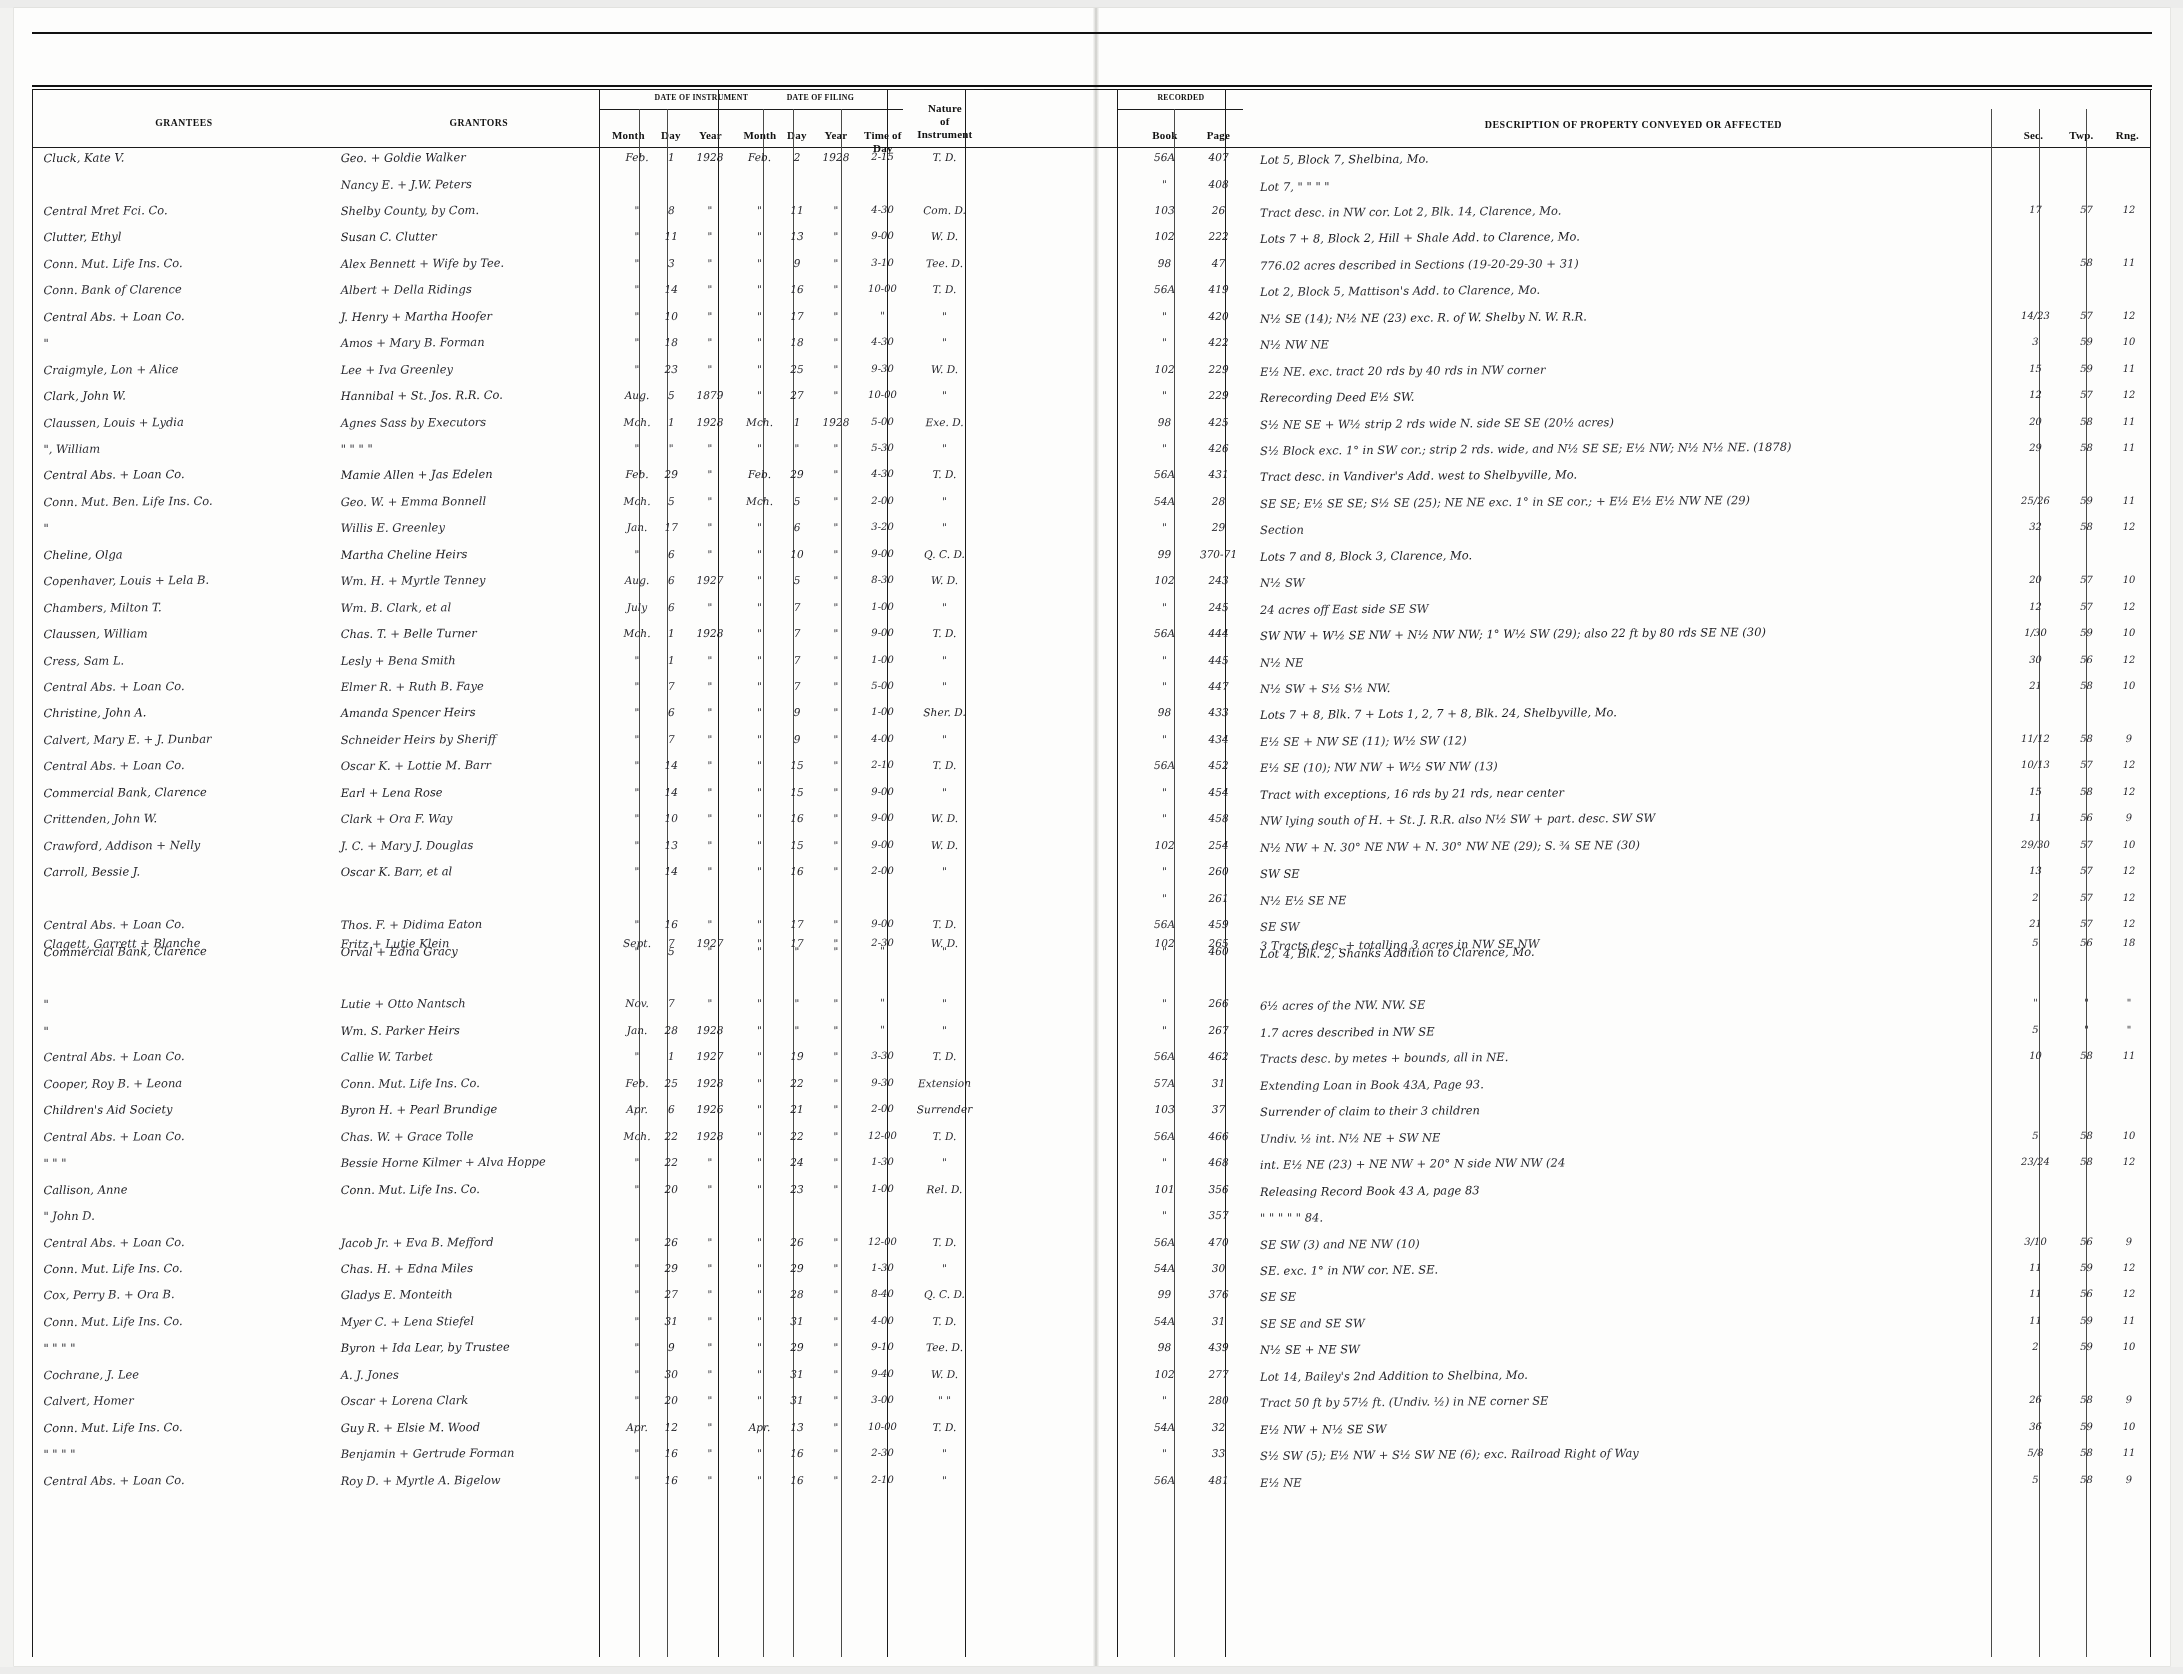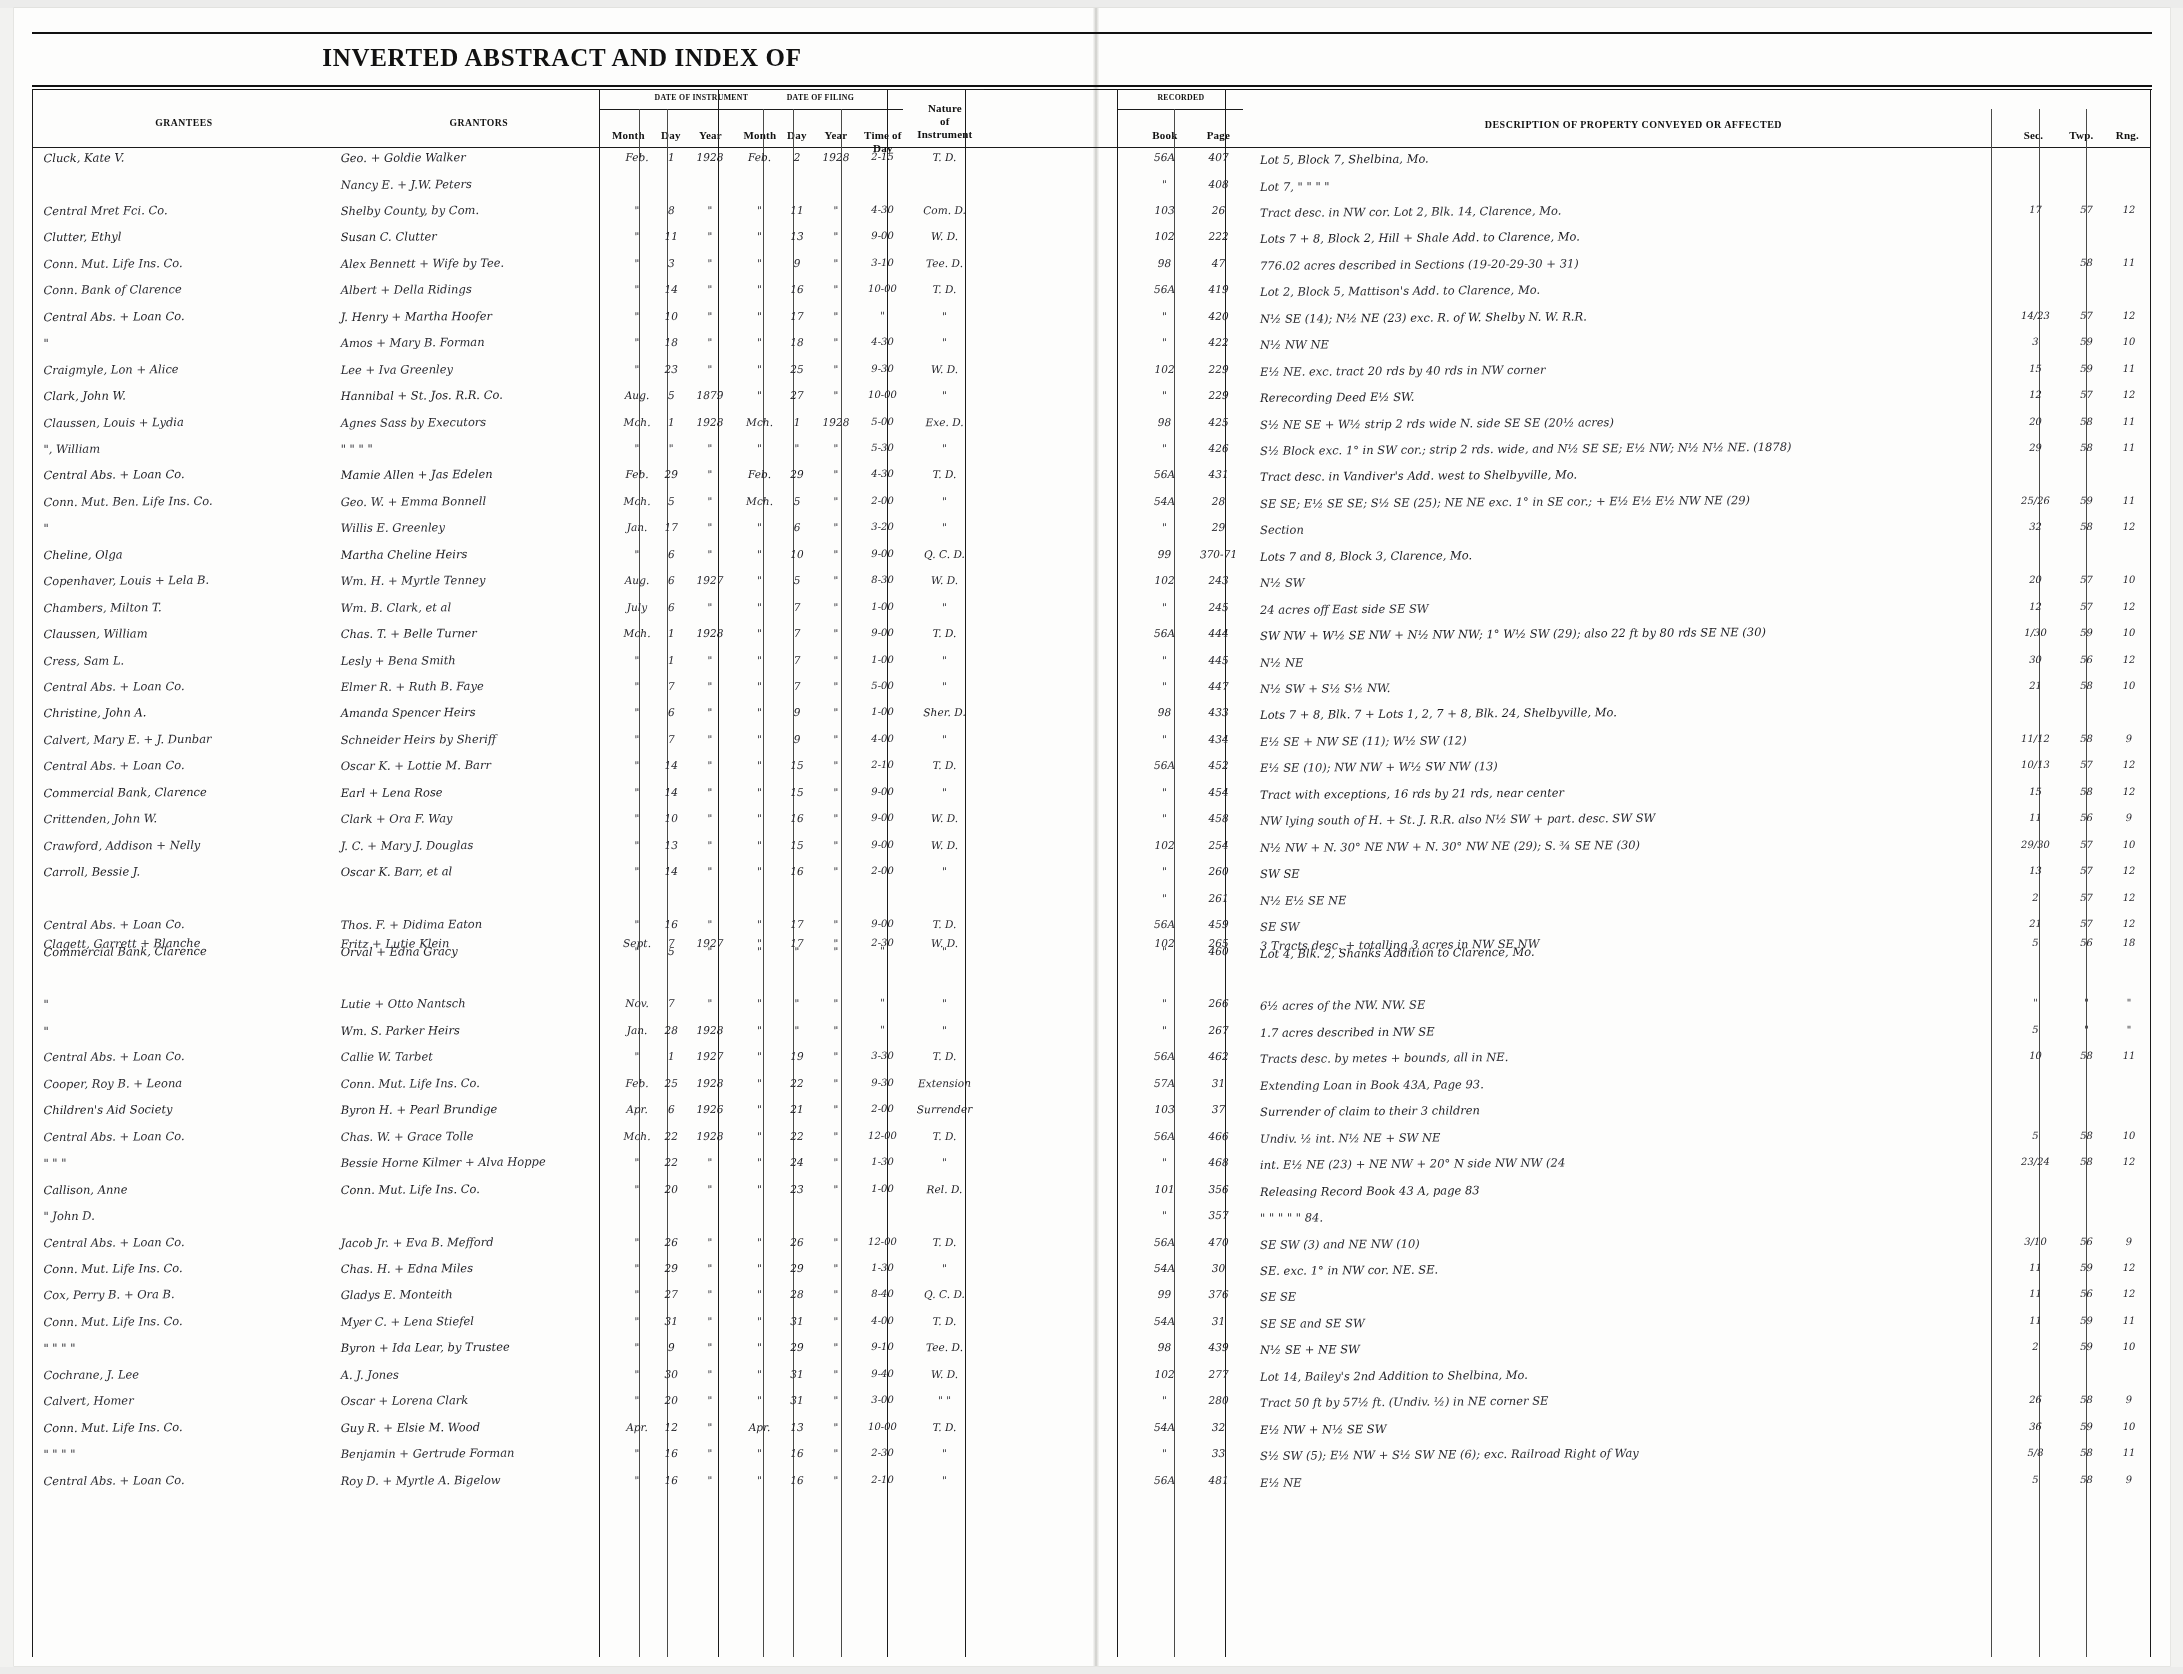--- a/index.html
+++ b/index.html
@@ -174,21 +174,20 @@
 <div class="page">
   <div class="scan-bg"></div>
   <div class="edge-top"></div>
   <div class="edge-bottom"></div>
 
   <div class="sheet">
 
     <div class="spine"></div>
 
     <div class="head-rule-top"></div>
-    <div class="title title-left">INVERTED ABSTRACT AND INDEX OF</div>
     <div class="head-rule-bot"></div>
     <div class="head-rule-bot2"></div>
 
     <div class="hdr-band">
 
       <div class="hr" style="left:567px; top:0px; width:385px; height:0.9px;"></div>
       <div class="hr" style="left:567px; top:20px; width:304px;"></div>
       <div class="hr" style="left:1086px; top:20px; width:125px;"></div>
       <div class="hr" style="left:0px; top:58px; width:2119px;"></div>
 

